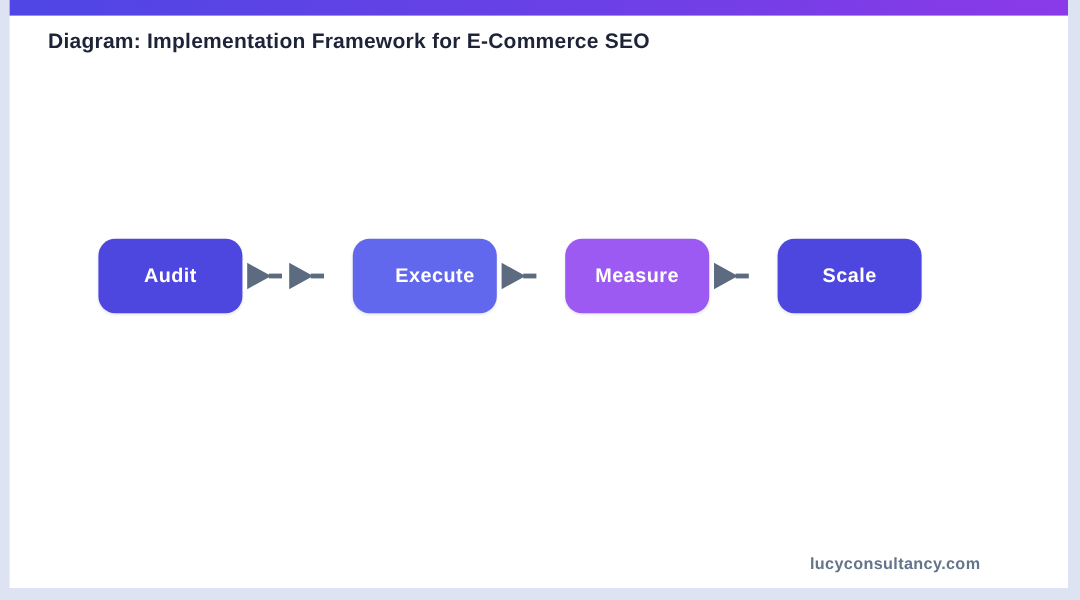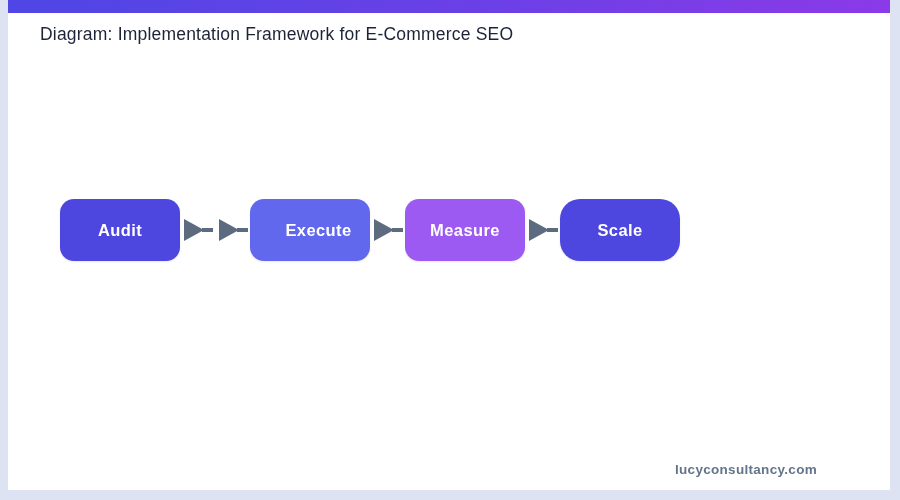--- a/index.html
+++ b/index.html
@@ -18,21 +18,21 @@
   .accent-bar {
     position: absolute;
     left: 0; top: 0; right: 0;
     height: 13px;
     background: linear-gradient(90deg, #4f46e5 0%, #6b40e6 55%, #8b3ae8 100%);
   }
   .title {
     position: absolute;
     left: 32px; top: 24px;
     font-size: 17.5px;
-    font-weight: normal;
+    font-weight: bold;
     color: #1e2438;
     letter-spacing: 0.2px;
   }
   .flow-row {
     position: absolute;
     left: 52px; top: 199px;
     display: flex;
     align-items: center;
   }
   .step-box {
@@ -40,20 +40,21 @@
     height: 62px;
     border-radius: 14px;
     display: flex;
     align-items: center;
     justify-content: center;
     color: #ffffff;
     font-size: 16.5px;
     font-weight: bold;
     letter-spacing: 0.4px;
     box-shadow: 0 1px 2px rgba(30,36,56,0.10);
+    margin-left: 22px;
   }
   .arrow-cell {
     width: 35px;
     height: 62px;
     display: flex;
     align-items: center;
     justify-content: center;
     flex: none;
   }
   .arrow-cell svg { display: block; }
@@ -104,18 +105,18 @@
 
     <div class="step-box" style="background: rgb(156, 90, 242); text-align: center;">Measure</div>
 
     <div class="arrow-cell">
       <svg width="34" height="26" viewBox="0 0 34 26">
         <polygon points="3,2 3,24 23,13" fill="#5d6b80"></polygon>
         <rect x="21" y="11" width="11" height="4" fill="#5d6b80"></rect>
       </svg>
     </div>
 
-    <div class="step-box" style="background: rgb(77, 71, 224); border-radius: 20px;">Scale</div>
+    <div class="step-box" style="background: rgb(77, 71, 224);">Scale</div>
 
   </div>
 
   <div class="footer">lucyconsultancy.com</div>
 </div>
 
 </body></html>

